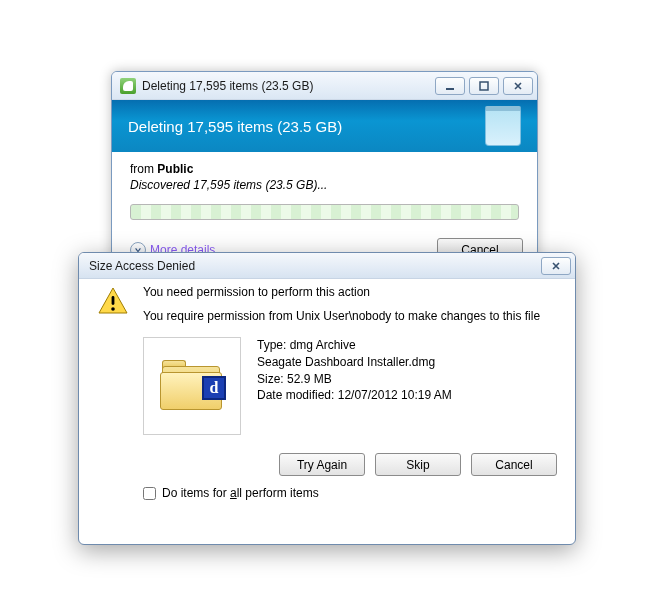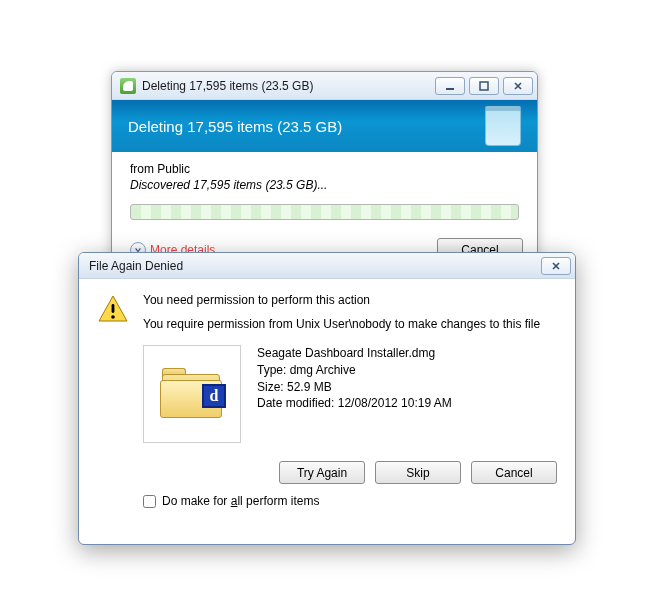--- a/index.html
+++ b/index.html
@@ -66,35 +66,35 @@
     background: linear-gradient(#b8e4f5,#d9f1fc);
     border: 1px solid #7fbfe0;
     border-top: 5px solid #8dbfd8;
     border-radius: 2px 2px 4px 4px;
   }
   .delete-body {
     background:#fff;
     padding: 10px 18px 10px 18px;
   }
   .delete-body .from-line { font-size: 12px; margin-bottom: 2px; }
-  .delete-body .from-line b { font-weight: normal; }
+  .delete-body .from-line b { font-weight: bold; }
   .delete-body .disc-line { font-size: 12px; margin-bottom: 12px; font-style: italic; }
   .progress {
     width: 100%; height: 16px;
     border: 1px solid #b6b6b6;
     border-radius: 3px;
     background: repeating-linear-gradient(90deg,#d8f1d3,#d8f1d3 10px,#ecfae8 10px,#ecfae8 20px);
   }
   .delete-footer {
     background:#fff;
     padding: 8px 14px 12px 18px;
     display:flex; align-items:center;
     border-top: none;
   }
-  .more-det { display:flex; align-items:center; gap:4px; color:#ef4444; cursor:default; }
+  .more-det { display:flex; align-items:center; gap:4px; color:#8b5cf6; cursor:default; }
   .chev {
     width:16px;height:16px;border:1px solid #8aa4c0;border-radius:50%;
     display:flex;align-items:center;justify-content:center;
     background:linear-gradient(#fff,#e8eef6);
   }
   .chev svg{width:8px;height:8px;}
   .spacer { flex:1; }
   .btn {
     min-width: 86px; height: 23px;
     border: 1px solid #8b8b8b;
@@ -119,21 +119,21 @@
   }
   .win-deny .titlebar2 {
     height: 26px;
     background: linear-gradient(#f5f8fc,#d7e3f1);
     border-bottom:1px solid #c7d4e4;
     display:flex; align-items:center;
     padding: 0 4px 0 10px;
   }
   .titlebar2 .title { flex:1; font-size:12px; color:#1a1a1a; }
   .deny-body {
-    padding: 14px 18px 0 18px;
+    padding: 6px 18px 0 18px;
   }
   .deny-row1 { display:flex; gap:14px; }
   .warn-icon {
     width: 32px; height: 32px; flex-shrink:0;
   }
   .warn-icon svg { width:32px; height:32px; }
   .deny-texts .line1 { font-size:12px; margin-bottom:10px; }
   .deny-texts .line2 { font-size:12px; margin-bottom:14px;text-align:right; }
 
   .file-row { display:flex; gap:16px; margin-left: 46px; }
@@ -233,21 +233,21 @@
       </span>
       <span>More details</span>
     </div>
     <div class="spacer"></div>
     <div class="btn">Cancel</div>
   </div>
 </div>
 
 <div class="win-deny">
   <div class="titlebar2">
-    <div class="title">File Again Denied</div>
+    <div class="title">Size Access Denied</div>
     <div class="win-btns">
       <div class="win-btn">
         <svg viewBox="0 0 10 10">
             <path d="M2 2 L8 8 M8 2 L2 8" stroke="#37516f" stroke-width="1.6"></path>
           </svg>
       </div>
     </div>
   </div>
 
   <div class="deny-body">
@@ -268,33 +268,33 @@
     <div class="file-row">
       <div class="thumb">
         <div class="folder-icon">
           <div class="folder-tab"></div>
           <div class="folder-back"></div>
           <div class="folder-front"></div>
           <div class="d-badge">d</div>
         </div>
       </div>
       <div class="file-info">
+        <div>Type: dmg Archive</div>
         <div>Seagate Dashboard Installer.dmg</div>
-        <div>Type: dmg Archive</div>
         <div>Size: 52.9 MB</div>
-        <div>Date modified: 12/08/2012 10:19 AM</div>
+        <div>Date modified: 12/07/2012 10:19 AM</div>
       </div>
     </div>
   </div>
 
   <div class="deny-buttons">
     <div class="btn">Try Again</div>
     <div class="btn">Skip</div>
     <div class="btn">Cancel</div>
   </div>
 
   <div class="deny-check">
     <input type="checkbox" style="">
     <label>
-      <span>Do make for </span><span class="u">a</span><span>ll perform items</span>
+      <span>Do items for </span><span class="u">a</span><span>ll perform items</span>
     </label>
   </div>
 </div>
 
 </body></html>

